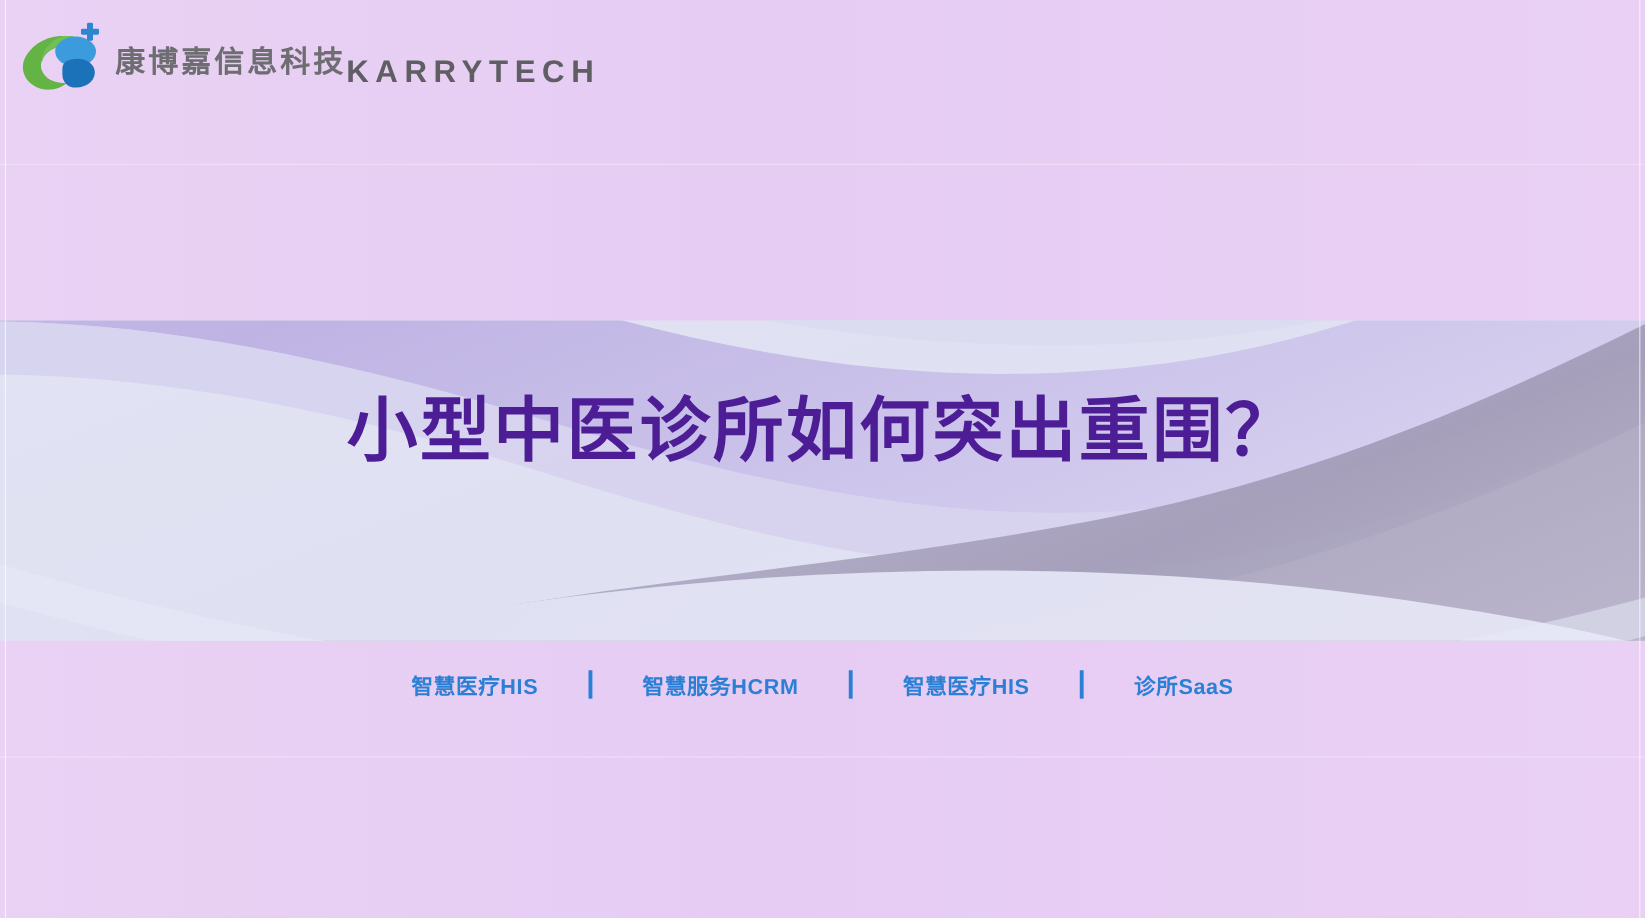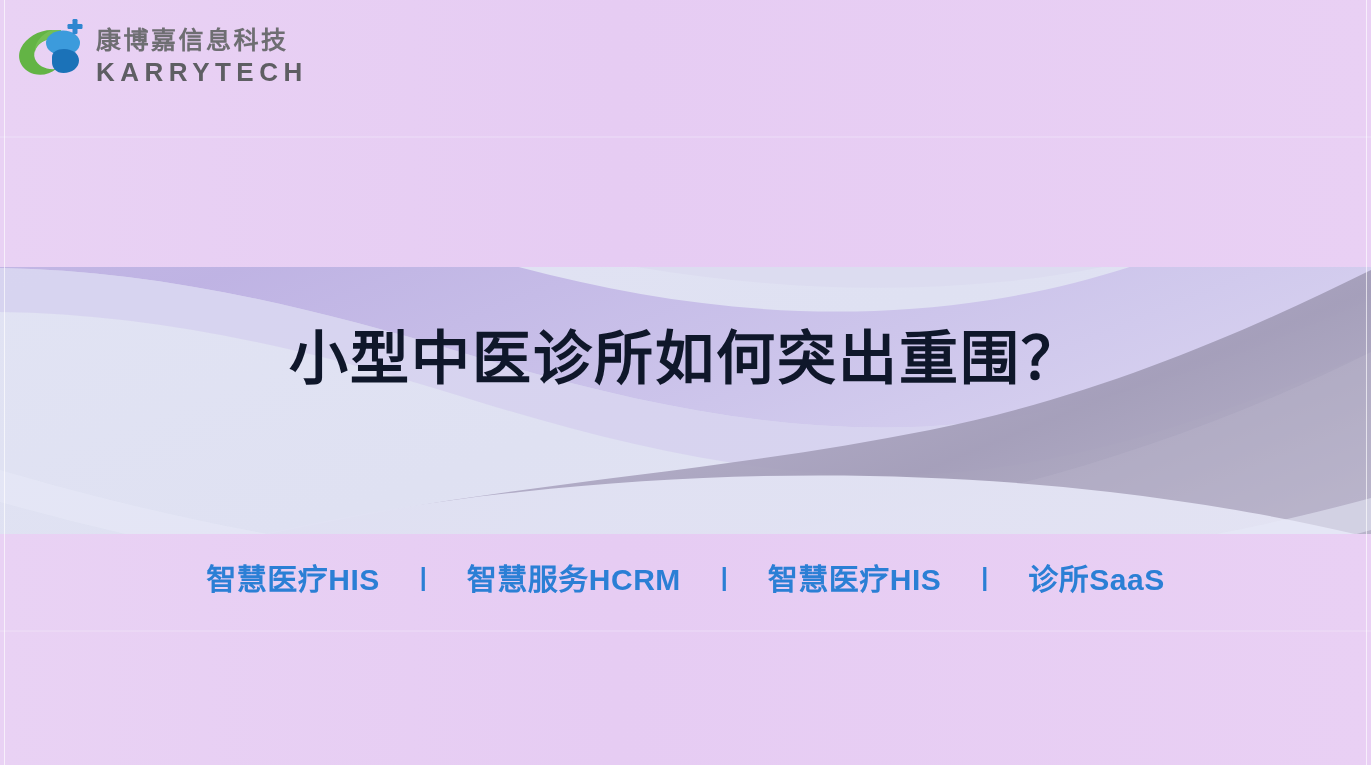--- a/index.html
+++ b/index.html
@@ -48,21 +48,21 @@
     position: absolute;
     left: 8px;
     top: 14px;
     display: flex;
     align-items: center;
     gap: 10px;
     z-index: 6;
   }
   .logo-mark { width: 78px; height: 72px; flex: 0 0 auto; }
   .logo-mark svg { display: block; width: 78px; height: 72px; }
-  .logo-text { display: flex; flex-direction: column; line-height: 1; margin-top: 12px; }
+  .logo-text { display: flex; flex-direction: row; line-height: 1; margin-top: 12px; }
   .logo-cn {
     font-size: 25px;
     font-weight: 700;
     color: #6E6E72;
     letter-spacing: 2.5px;
     white-space: nowrap;
   }
   .logo-en {
     margin-top: 6px;
     font-size: 26px;
@@ -77,40 +77,40 @@
     position: absolute;
     left: 0;
     right: 0;
     top: 322px;
     z-index: 5;
     text-align: center;
   }
   .headline-line {
     font-size: 59px;
     font-weight: 700;
-    color: #0f172a;
+    color: #4c1d95;
     letter-spacing: 2px;
     line-height: 75px;
     white-space: nowrap;
   }
 
   
   .tagline {
     position: absolute;
     left: 0;
     right: 0;
     top: 555px;
     z-index: 5;
     display: flex;
     justify-content: center;
     align-items: center;
     white-space: nowrap;
   }
   .tag-item {
-    font-size: 30px;
+    font-size: 18px;
     font-weight: 700;
     color: #2B7FD5;
     letter-spacing: 0.5px;
   }
   .tag-sep {
     font-size: 25px;
     font-weight: 700;
     color: #2B7FD5;
     padding: 0 40px;
   }

